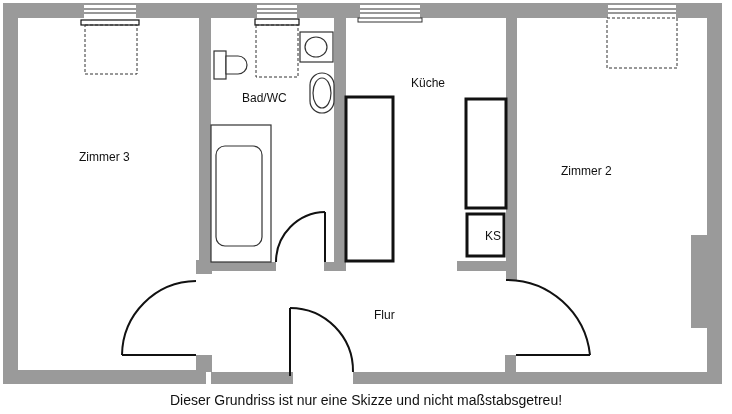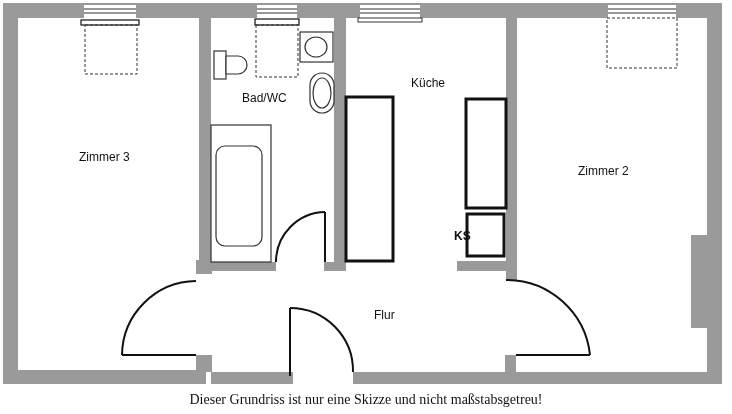--- a/index.html
+++ b/index.html
@@ -5,21 +5,21 @@
   html, body { margin: 0; padding: 0; background: #ffffff; }
   body { width: 732px; height: 414px; position: relative; overflow: hidden; font-family: "Liberation Sans", sans-serif; }
   #plan { position: absolute; left: 0; top: 0; width: 732px; height: 414px; }
   .wall { fill: #9a9a9a; }
   .fix { fill: #ffffff; stroke: #111; stroke-width: 3; }
   .thin { fill: #ffffff; stroke: #333; stroke-width: 1.2; }
   .dash { fill: none; stroke: #333; stroke-width: 1; stroke-dasharray: 3 2; }
   .door { fill: none; stroke: #111; stroke-width: 2; }
   .win-line { stroke: #333; stroke-width: 1.2; }
   .label { position: absolute; font-size: 12px; color: #111; white-space: nowrap; }
-  .caption { position: absolute; left: 0; width: 732px; top: 392px; text-align: center; font-size: 14px; color: #111; font-family: Liberation Serif, serif; }
+  .caption { position: absolute; left: 0; width: 732px; top: 392px; text-align: center; font-size: 14px; color: #111; }
 </style>
 </head>
 <body>
 
 <svg id="plan" viewBox="0 0 732 414" xmlns="http://www.w3.org/2000/svg">
 
   <g>
     <rect class="wall" x="3" y="3" width="719" height="15"></rect>
     <rect class="wall" x="3" y="3" width="15" height="381"></rect>
     <rect class="wall" x="707" y="3" width="15" height="381"></rect>
@@ -113,17 +113,17 @@
   </g>
   <g>
     <path class="door" d="M516 355 L590 355"></path>
     <path class="door" d="M506 280 A84 84 0 0 1 590 355"></path>
   </g>
 </svg>
 
 <div class="label" style="left:79px; top:150px;">Zimmer 3</div>
 <div class="label" style="left:242px; top:91px;">Bad/WC</div>
 <div class="label" style="left:411px; top:76px;">Küche</div>
-<div class="label" style="left:578px; top:164px;">Zimmer 2</div>
+<div class="label" style="left:561px; top:164px;">Zimmer 2</div>
 <div class="label" style="left:374px; top:308px;">Flur</div>
-<div class="label" style="left:454px; top:229px;font-weight:bold;">KS</div>
+<div class="label" style="left:485px; top:229px;">KS</div>
 
 <div class="caption">Dieser Grundriss ist nur eine Skizze und nicht maßstabsgetreu!</div>
 
 </body></html>

